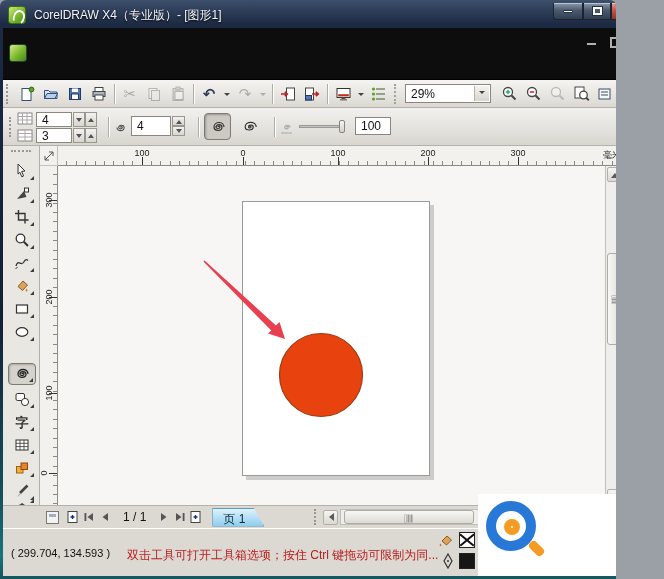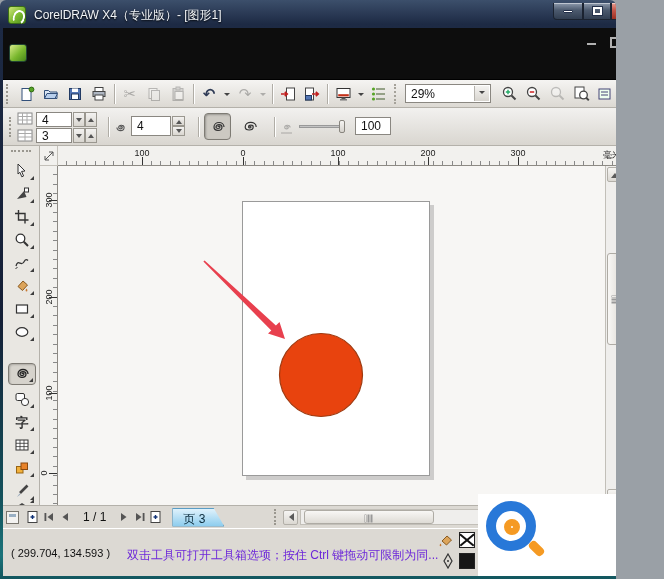--- a/index.html
+++ b/index.html
@@ -99,35 +99,35 @@
   .pal-flyout{position:absolute;left:7px;top:10px;width:17px;height:17px;border-radius:50%;background:linear-gradient(180deg,#fff,#d8d5cf);border:1px solid #8a8781;display:flex;align-items:center;justify-content:center;}
   .tri-e{width:0;height:0;border:4px solid transparent;border-left:6px solid #222;margin-left:3px;}
   .pal-up{position:absolute;left:10px;top:31px;width:0;height:0;border:5px solid transparent;border-bottom:6px solid #8a877f;}
   .swatches{position:absolute;left:12px;top:42px;width:21px;}
   .swatch{width:21px;height:18px;border:1px solid #555;margin-top:-1px;}
   .swatch.sel{border:2px solid #111;box-shadow:0 0 0 1px #fff inset;}
   .nocolor{background:#fff;position:relative;}
   .nocolor::before,.nocolor::after{content:"";position:absolute;left:-1px;top:7px;width:22px;height:1.6px;background:#222;}
   .nocolor::before{transform:rotate(38deg);} .nocolor::after{transform:rotate(-38deg);}
   
-  .pagebar{position:absolute;left:3px;top:505px;width:658px;height:23px;background:#dcd9d3;border-top:1px solid #b4b1aa;display:flex;align-items:center;}
+  .pagebar{position:absolute;left:3px;top:505px;width:658px;height:23px;background:#dcd9d3;border-top:1px solid #b4b1aa;display:flex;align-items:center;padding-left:40px;}
   .pg{width:16px;height:16px;display:flex;align-items:center;justify-content:center;}
   .pgtxt{font-size:12px;color:#111;margin:0 10px;}
   .pagetab{height:19px;margin-left:8px;padding:2px 18px 0 10px;font-size:12px;color:#0a2a3a;
            background:linear-gradient(180deg,#dff2fc,#8ecdee);border:1px solid #5a9cc4;clip-path:polygon(0 0,calc(100% - 11px) 0,100% 100%,0 100%);}
   .hsplit{width:5px;height:16px;border-left:2px dotted #9a978f;margin:0 4px 0 50px;}
   .hscroll{position:relative;width:250px;height:16px;background:#efeeec;border:1px solid #c2bfb8;margin-left:2px;}
   .hthumb{position:absolute;left:3px;top:0px;width:130px;height:14px;background:linear-gradient(180deg,#f8f7f5,#dedbd5);border:1px solid #aeaba4;border-radius:3px;}
   .hthumb::after{content:"";position:absolute;top:4px;left:60px;width:1px;height:7px;box-shadow:0 0 0 .5px #999,3px 0 0 .5px #999,6px 0 0 .5px #999;}
   .docker-ic{width:13px;height:13px;border:1px solid #7a776f;background:#f4f3f1;margin-left:3px;position:relative;}
   .docker-ic::after{content:"";position:absolute;left:2px;top:2px;right:2px;height:3px;background:#9ab0c4;}
   
   .statusbar{position:absolute;left:3px;top:528px;width:658px;height:48px;background:#dcd9d3;border-top:1px solid #fff;}
   .coords{position:absolute;left:8px;top:18px;font-size:11px;color:#111;}
-  .hint{position:absolute;left:124px;top:18px;font-size:12px;color:#6d28d9;white-space:nowrap;}
+  .hint{position:absolute;left:124px;top:18px;font-size:12px;color:#b91c1c;white-space:nowrap;}
   .ind-swatch{position:absolute;width:16px;height:16px;border:1px solid #222;}
   .ind-x{background:#fff;} .ind-x::before,.ind-x::after{content:"";position:absolute;left:-2px;top:6px;width:18px;height:1.5px;background:#111;}
   .ind-x::before{transform:rotate(40deg);} .ind-x::after{transform:rotate(-40deg);}
   .ind-black{background:#161616;}
   
   .watermark{position:absolute;left:478px;top:494px;width:183px;height:82px;background:#fff;z-index:50;}
   .wm-ring{position:absolute;left:8px;top:7px;width:50px;height:50px;border:10px solid #2878d8;border-radius:50%;}
   .wm-lens{position:absolute;left:26px;top:25px;width:16px;height:16px;border:7px solid #f59a23;border-radius:50%;background:#fff;z-index:2;}
   .wm-handle{position:absolute;left:50px;top:50px;width:17px;height:9px;background:#f59a23;border-radius:4px;transform:rotate(45deg);z-index:2;}
   .wm-title{position:absolute;left:62px;top:2px;font-family:"Liberation Serif","DejaVu Serif",serif;font-weight:bold;font-size:36px;color:#141414;letter-spacing:1px;}
@@ -558,21 +558,21 @@
           <path d="M2 2 L7.5 6 L2 10 Z" fill="#555"></path>
           <rect x="8.7" y="2" width="1.8" height="8" fill="#555"></rect>
         </svg>
       </div>
     <div class="pg">
         <svg width="14" height="14">
           <rect x="2" y="1.5" width="9" height="11" fill="#fff" stroke="#444"></rect>
           <path d="M4.5 7 h4 M6.5 5 v4" stroke="#137" stroke-width="1.4"></path>
         </svg>
       </div>
-    <div class="pagetab"><span>页 3</span></div>
+    <div class="pagetab"><span>页 1</span></div>
     <div class="hsplit"></div>
     <div class="sbtn" style="position:static;width:15px;height:15px">
         <div class="tri-w"></div>
       </div>
     <div class="hscroll">
         <div class="hthumb"></div>
       </div>
   </div>
 
   <div class="statusbar">

